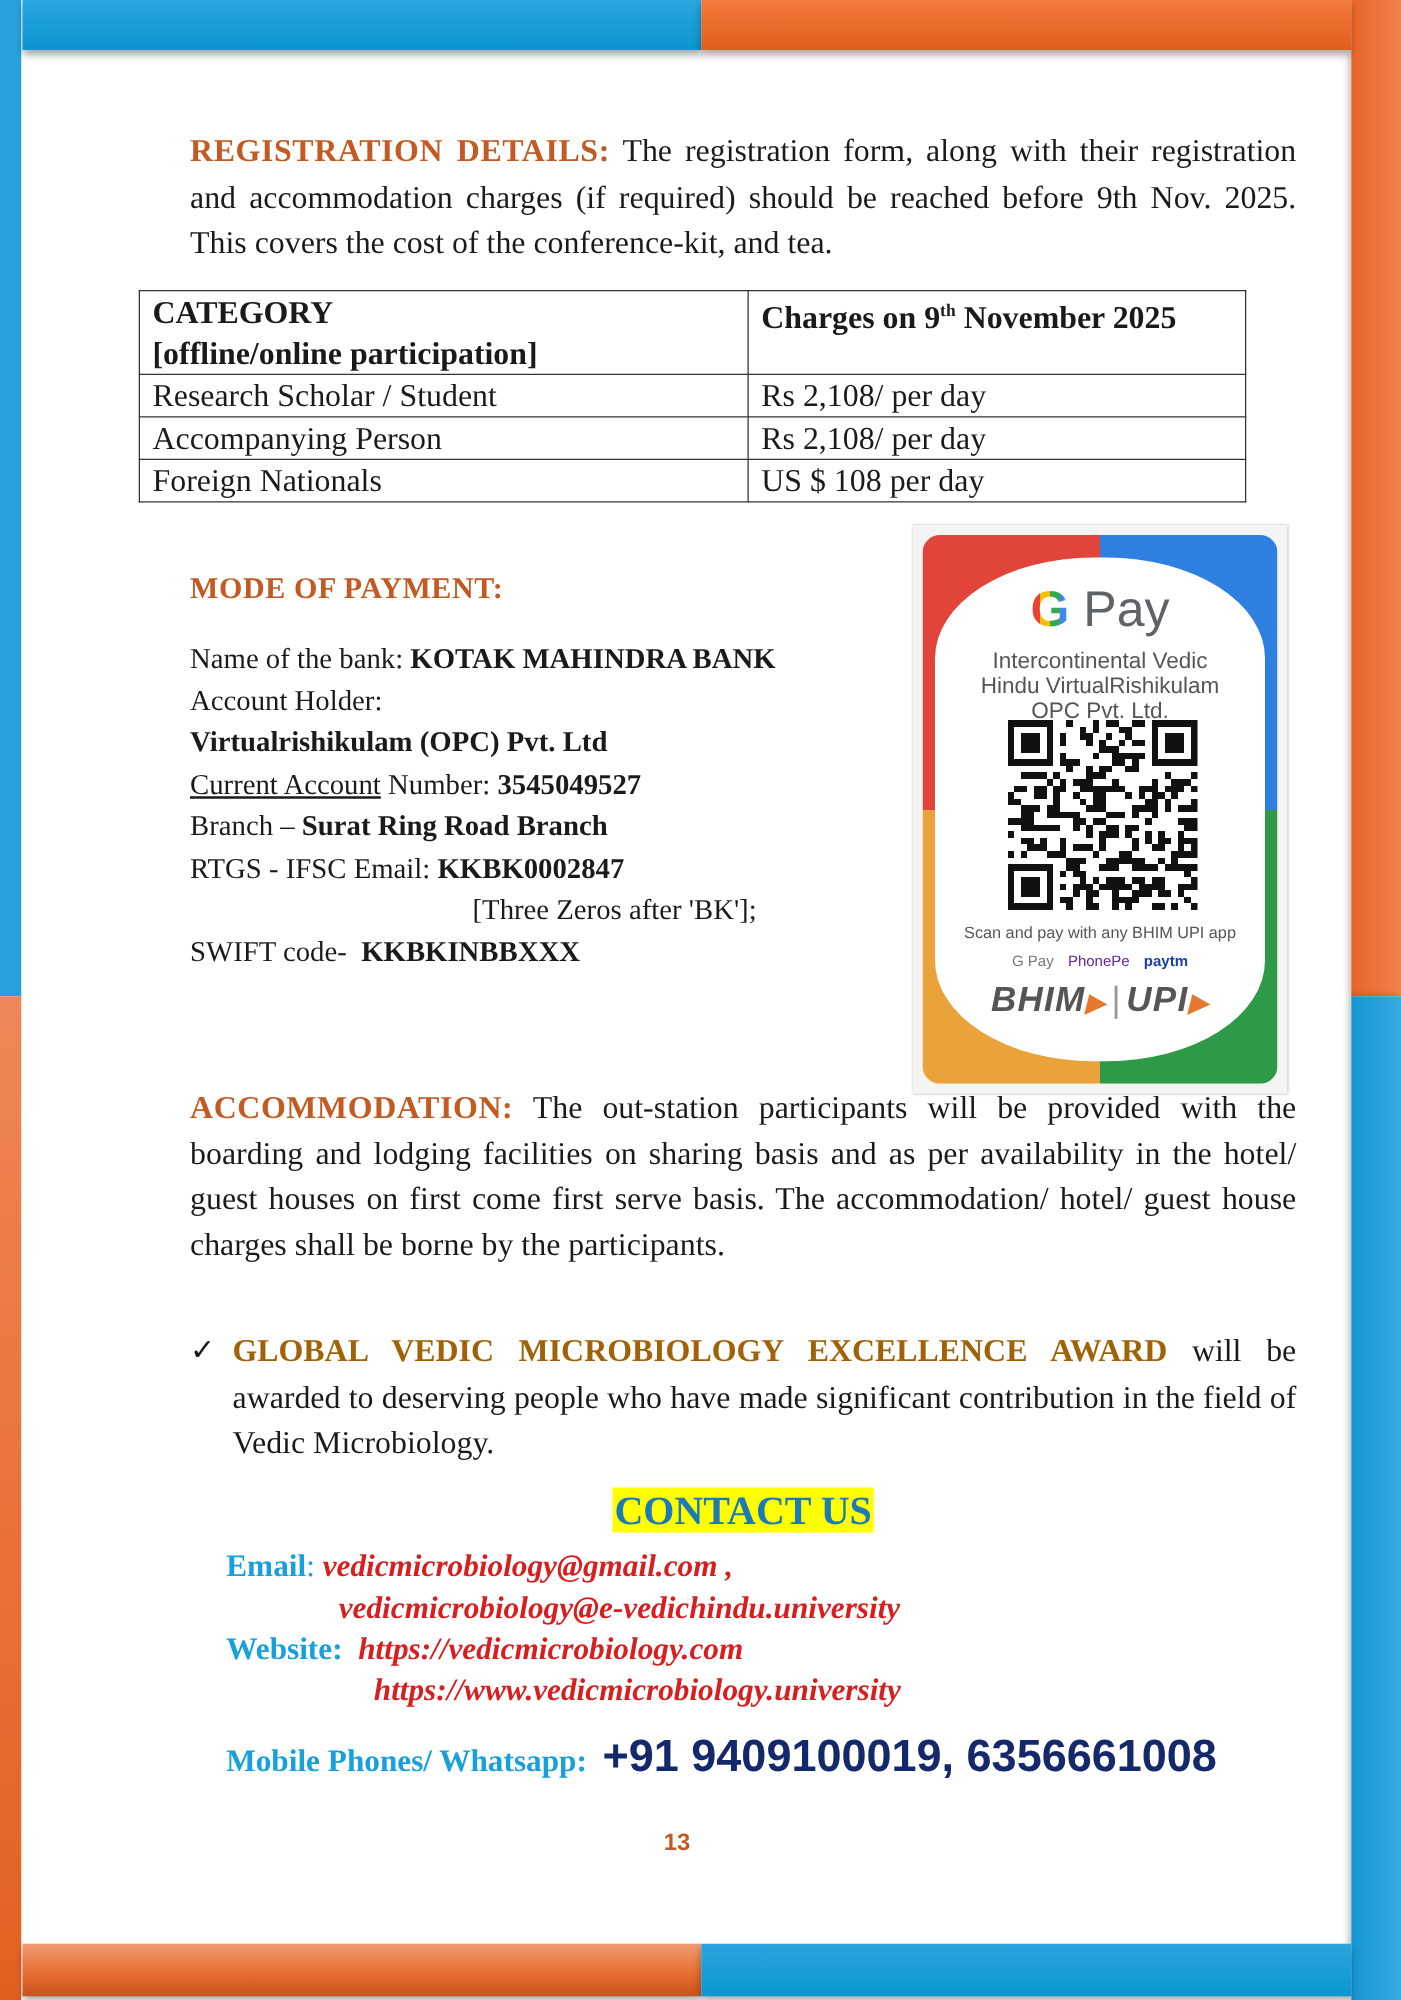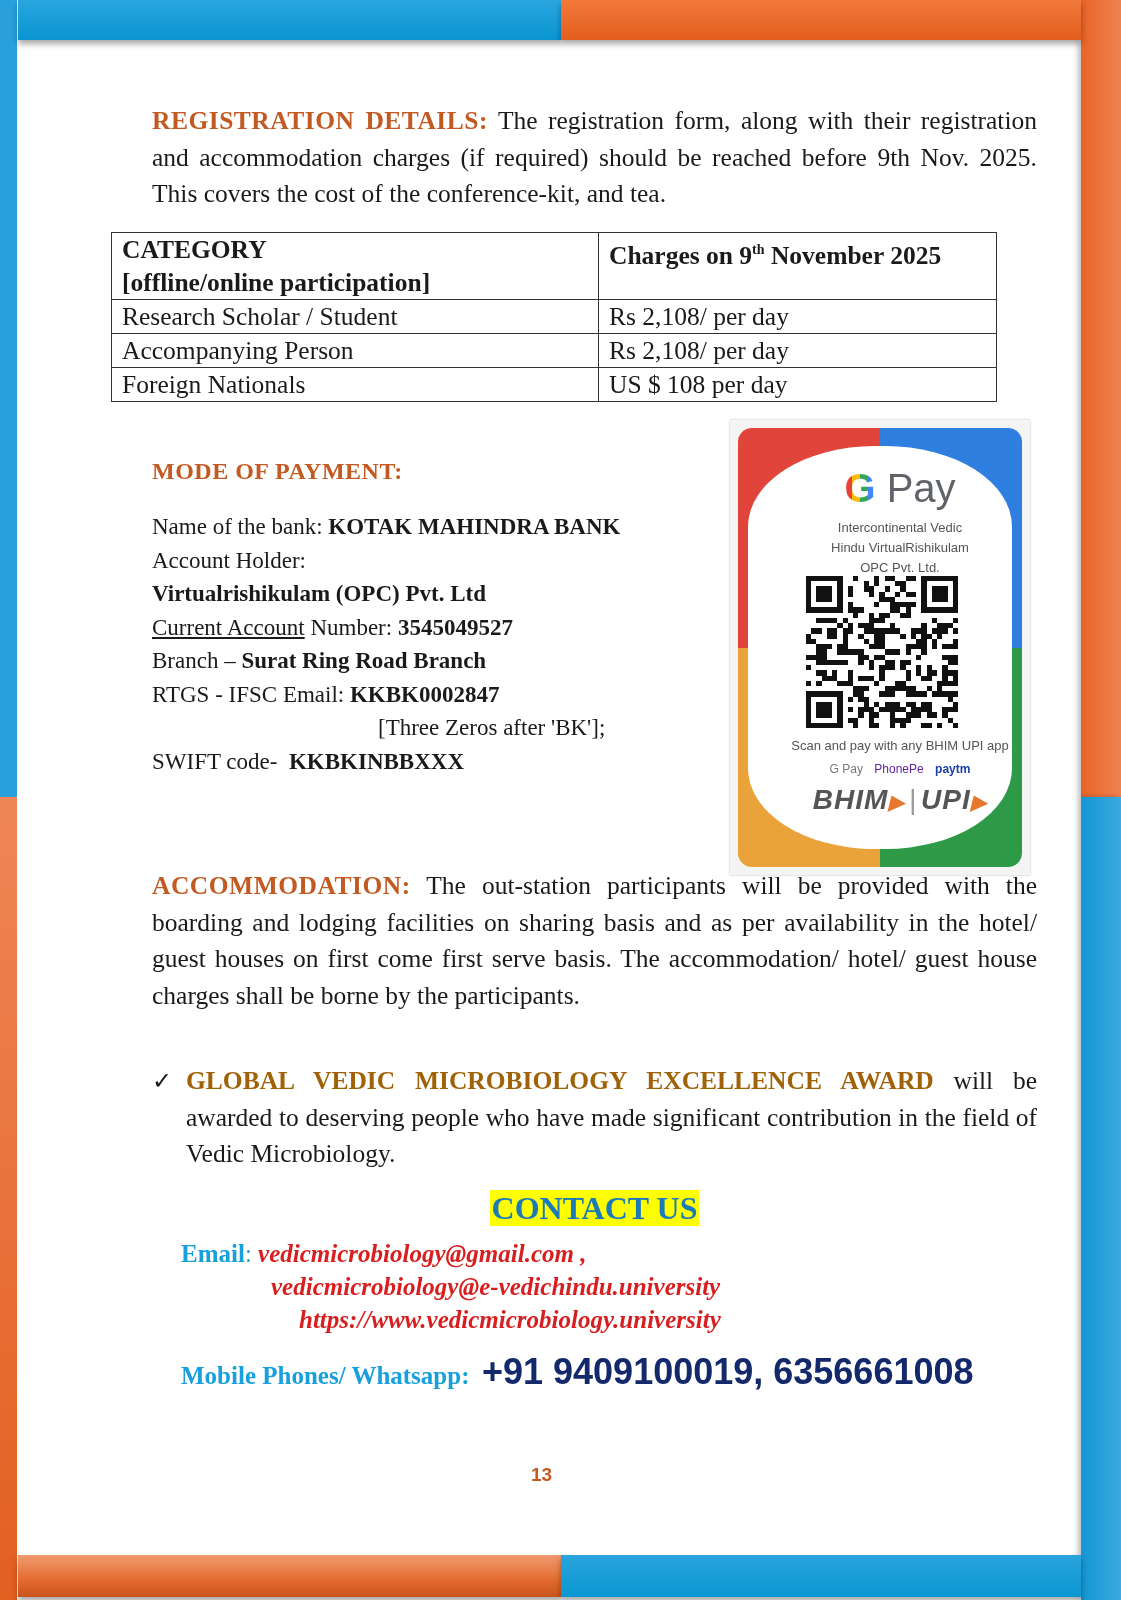--- a/index.html
+++ b/index.html
@@ -30,30 +30,30 @@
   #payment-heading { top:458px; font-size:24px; }
   #payment-lines { top:510px; font-size:23px; line-height:33.5px; width:600px; }
   #payment-lines .l { white-space:nowrap; }
   #payment-lines b { font-weight:bold; }
   .u { text-decoration:underline; }
   .just { display:flex; justify-content:space-between; width:600px; }
   .indent { padding-left:226px; }
 
   
   .qr-photo { position:absolute; left:730px; top:420px; width:300px; height:455px; background:#f4f4f2; box-shadow:0 0 2px rgba(0,0,0,.3); overflow:hidden; }
-  .qr-card { position:absolute; left:8px; top:8px; right:8px; bottom:8px; border-radius:14px; overflow:hidden; background:#fff;padding-left:20px; }
+  .qr-card { position:absolute; left:8px; top:8px; right:8px; bottom:8px; border-radius:14px; overflow:hidden; background:#fff; }
   .corner { position:absolute; width:50%; height:50%; }
   .c-tl { left:0; top:0; background:#e0443a; }
   .c-tr { right:0; top:0; background:#2f7fe0; }
   .c-bl { left:0; bottom:0; background:#eaa23a; }
   .c-br { right:0; bottom:0; background:#2e9a48; }
   .qr-inner { position:absolute; left:10px; top:18px; right:10px; bottom:18px; background:#fff; border-radius:48%/20%; }
   .gpay { position:absolute; top:38px; width:100%; text-align:center; font-family:"Liberation Sans",sans-serif; font-size:40px; color:#5f6368; }
   .gpay .g { font-weight:bold; background:linear-gradient(90deg,#ea4335 0 25%,#fbbc05 25% 50%,#34a853 50% 75%,#4285f4 75%); -webkit-background-clip:text; background-clip:text; color:transparent; }
-  .qr-name { position:absolute; top:90px; width:100%; text-align:center; font-family:"Liberation Sans",sans-serif; font-size:13px; line-height:20px; color:#555; }
+  .qr-name { position:absolute; top:90px; width:100%; text-align:center; font-family:"Liberation Sans",sans-serif; font-size:18px; line-height:20px; color:#555; }
   .qr-code { position:absolute; left:68px; top:148px; width:152px; height:152px; }
   .qr-scan { position:absolute; top:310px; width:100%; text-align:center; font-family:"Liberation Sans",sans-serif; font-size:13px; color:#555; }
   .qr-apps { position:absolute; top:334px; width:100%; text-align:center; font-family:"Liberation Sans",sans-serif; font-size:12px; color:#777; }
   .qr-apps span { margin:0 4px; }
   .qr-apps .pp { color:#5f259f; }
   .qr-apps .pt { color:#1a3fa5; font-weight:bold; }
   .qr-bhim { position:absolute; top:356px; width:100%; text-align:center; font-family:"Liberation Sans",sans-serif; font-size:28px; font-style:italic; font-weight:bold; color:#555; letter-spacing:1px; }
   .qr-bhim .arr { color:#e8772e; font-size:20px; }
   .qr-bhim .sep { color:#999; font-weight:normal; margin:0 4px; }
 
@@ -463,17 +463,18 @@
     <span class="check">✓</span>
     <div class="award-text"><span class="blue">GLOBAL VEDIC MICROBIOLOGY EXCELLENCE AWARD</span><span> will be awarded to deserving people who have made significant contribution in the field of Vedic Microbiology.</span></div>
   </div>
 </div>
 
 <div class="content" id="contact-title"><span>CONTACT US</span></div>
 
 <div class="content" id="contact">
   <div class="cl"><span class="lab">Email</span><span class="lab" style="font-weight:normal">: </span><span class="val">vedicmicrobiology@gmail.com ,</span></div>
   <div class="cl" style="padding-left:90px"><span class="val">vedicmicrobiology@e-vedichindu.university</span></div>
+  <div class="cl"><span class="lab" style="white-space:pre">Website:  </span><span class="val">https://vedicmicrobiology.com</span></div>
   <div class="cl" style="padding-left:118px"><span class="val">https://www.vedicmicrobiology.university</span></div>
   <div class="cl ph-row"><span class="lab" style="white-space:pre">Mobile Phones/ Whatsapp:  </span><span class="phone">+91 9409100019, 6356661008</span></div>
 </div>
 
 <div id="page-num">13</div>
 
 </body></html>

